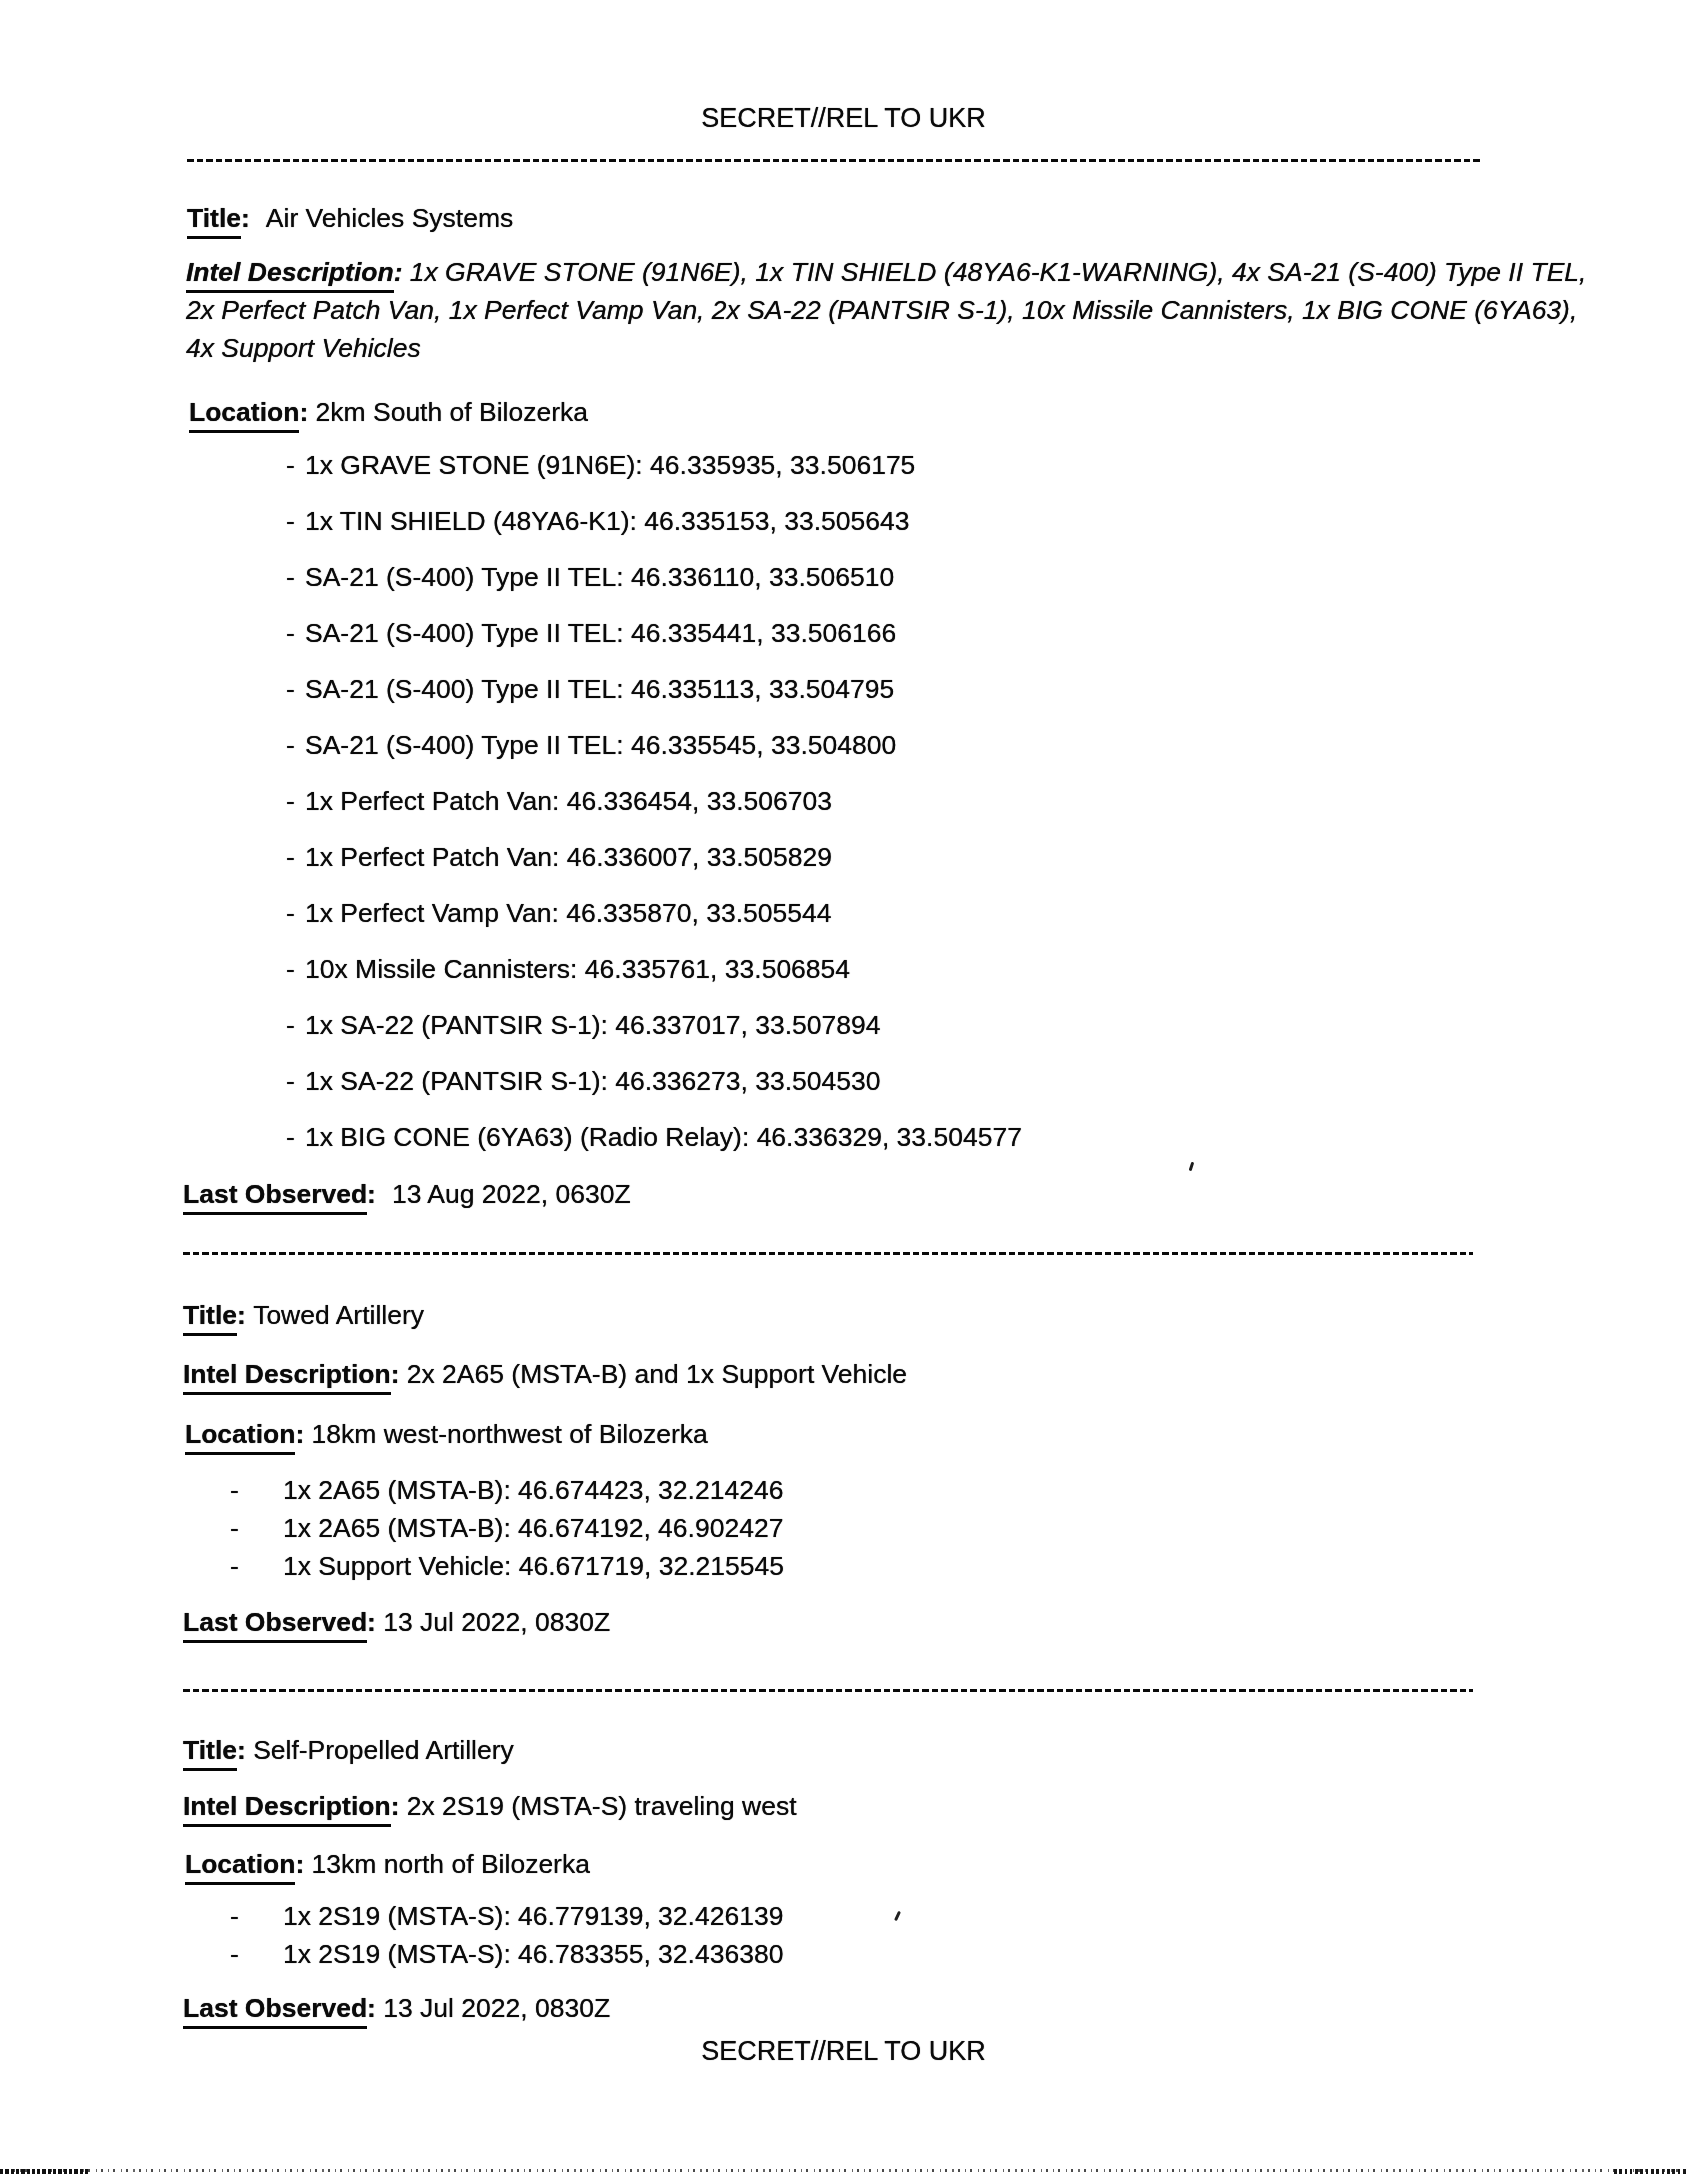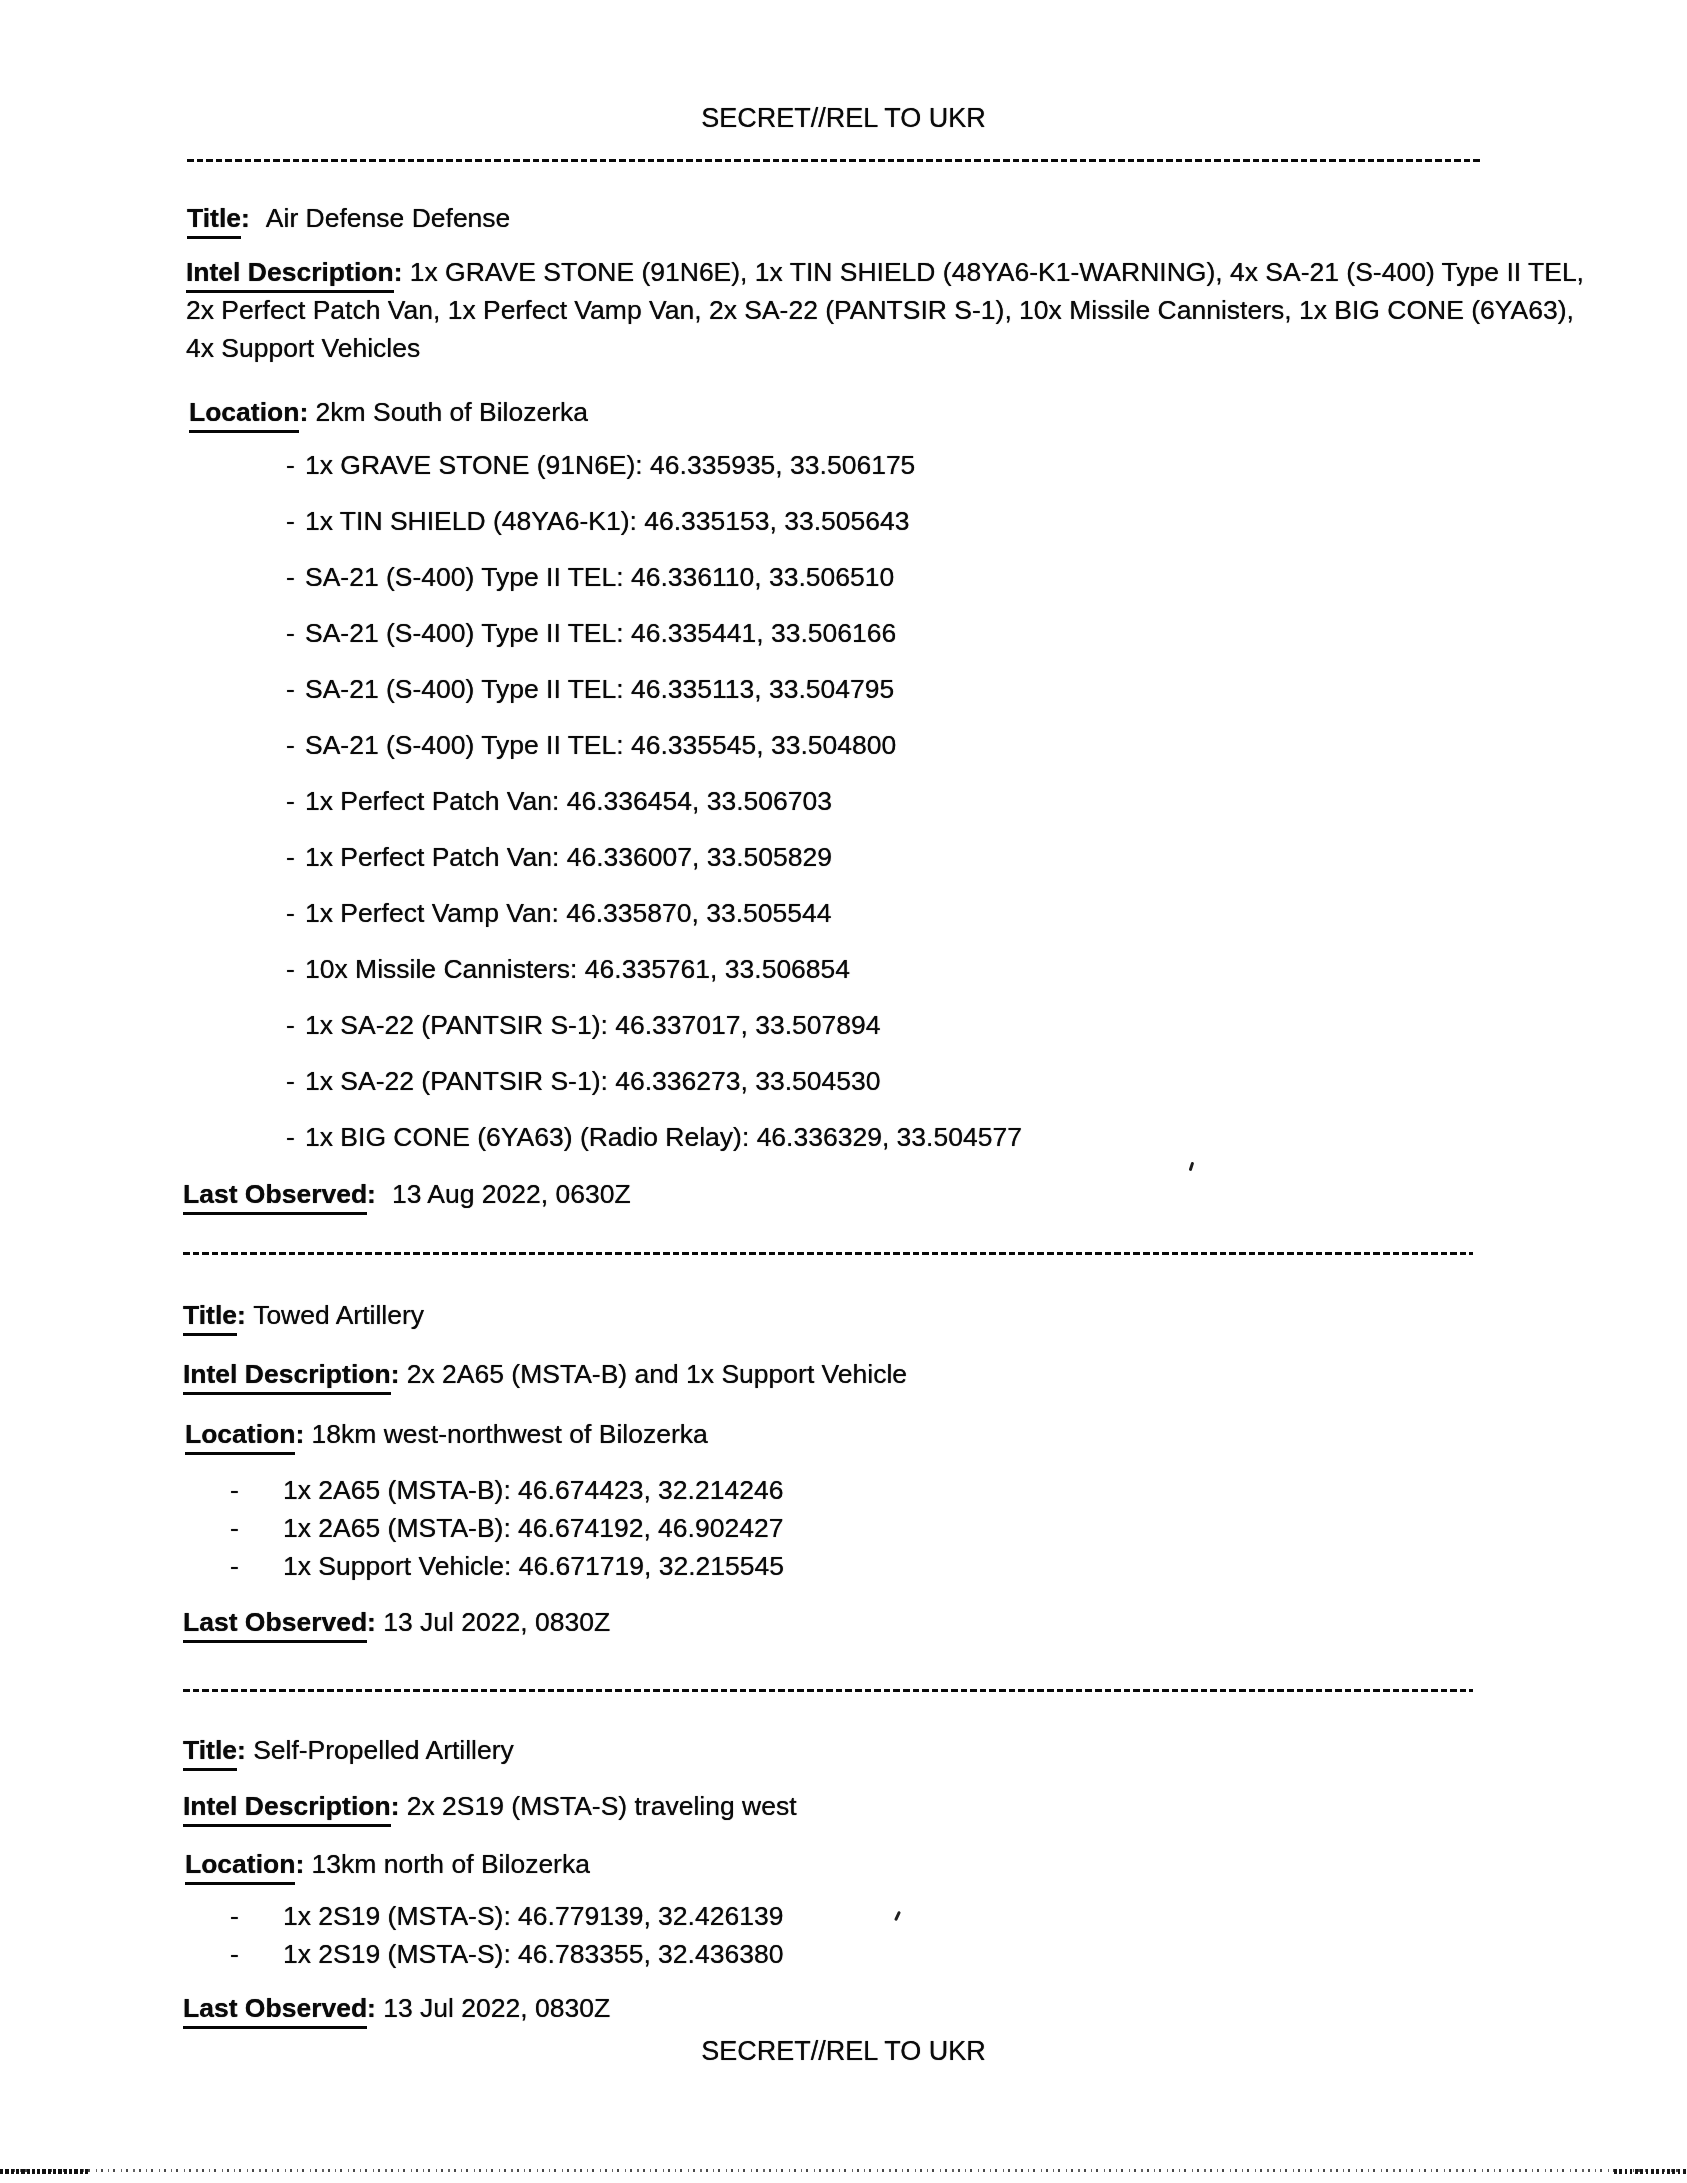--- a/index.html
+++ b/index.html
@@ -9,21 +9,21 @@
     overflow:hidden;
     text-shadow:0 0 0.8px rgba(0,0,0,.85);
   }
   .line { position:absolute; white-space:nowrap; font-size:26.5px; line-height:33px; }
   .banner { position:absolute; left:0; width:1687px; text-align:center; font-size:27px; white-space:nowrap; }
   .lbl { font-weight:700; border-bottom:3.3px solid #060606; padding-bottom:3px; }
   .colon { font-weight:700; margin-right:7.3px; }
   .colon-wide { margin-right:16px; }
   .divider { position:absolute; height:3.3px;
     background:repeating-linear-gradient(90deg,#0a0a0a 0 6.6px,transparent 6.6px 9.6px); }
-  .multi { position:absolute; }
+  .multi { position:absolute;font-style:italic; }
   .multi .tl { white-space:nowrap; font-size:26.5px; line-height:38px; }
   .blist { position:absolute; }
   .blist .item { white-space:nowrap; font-size:26.5px; }
   .sp1 .item { line-height:56px; }
   .sp2 .item { line-height:38px; }
   .dash-n { display:inline-block; width:19px; }
   .dash-t { display:inline-block; width:53px; }
   .bottom-noise { position:absolute; top:2169px; left:0; width:1687px; height:3.3px; opacity:.85;
     background:repeating-linear-gradient(90deg,#2a2a2a 0 2px,transparent 2px 7.3px,#4a4a4a 7.3px 8.6px,transparent 8.6px 12.6px); }
   .bottom-noise-cap { position:absolute; top:2169px; left:0; width:89px; height:4.6px;
@@ -58,21 +58,21 @@
 </head>
 <body>
 
 <div class="page">
 
   <div class="banner hdr">SECRET//REL TO UKR</div>
 
   <div class="divider div1"></div>
 
   <div class="line s1-title">
-    <span class="lbl">Title</span><span class="colon colon-wide">:</span><span>Air Defense Defense</span>
+    <span class="lbl">Title</span><span class="colon colon-wide">:</span><span>Air Vehicles Systems</span>
   </div>
 
   <div class="multi s1-intel">
     <div class="tl">
       <span class="lbl">Intel Description</span><span class="colon">:</span><span>1x GRAVE STONE (91N6E), 1x TIN SHIELD (48YA6-K1-WARNING), 4x SA-21 (S-400) Type II TEL,</span>
     </div>
     <div class="tl">2x Perfect Patch Van, 1x Perfect Vamp Van, 2x SA-22 (PANTSIR S-1), 10x Missile Cannisters, 1x BIG CONE (6YA63),</div>
     <div class="tl">4x Support Vehicles</div>
   </div>
 

